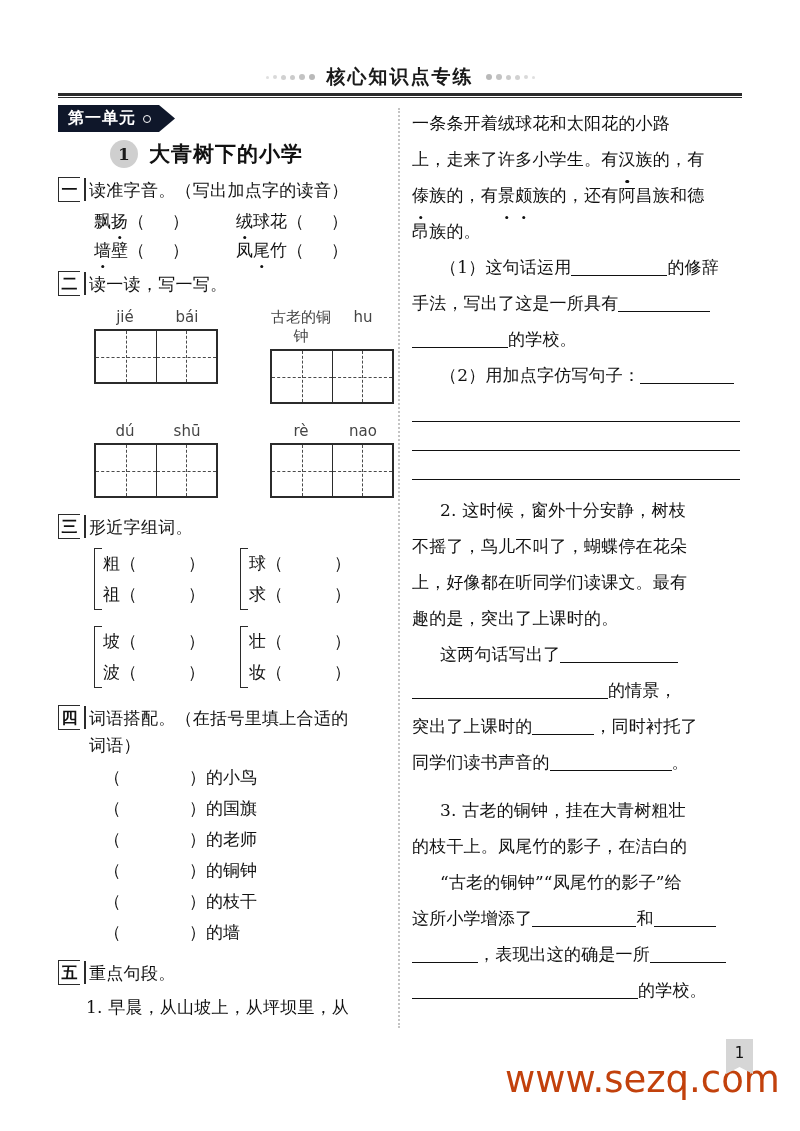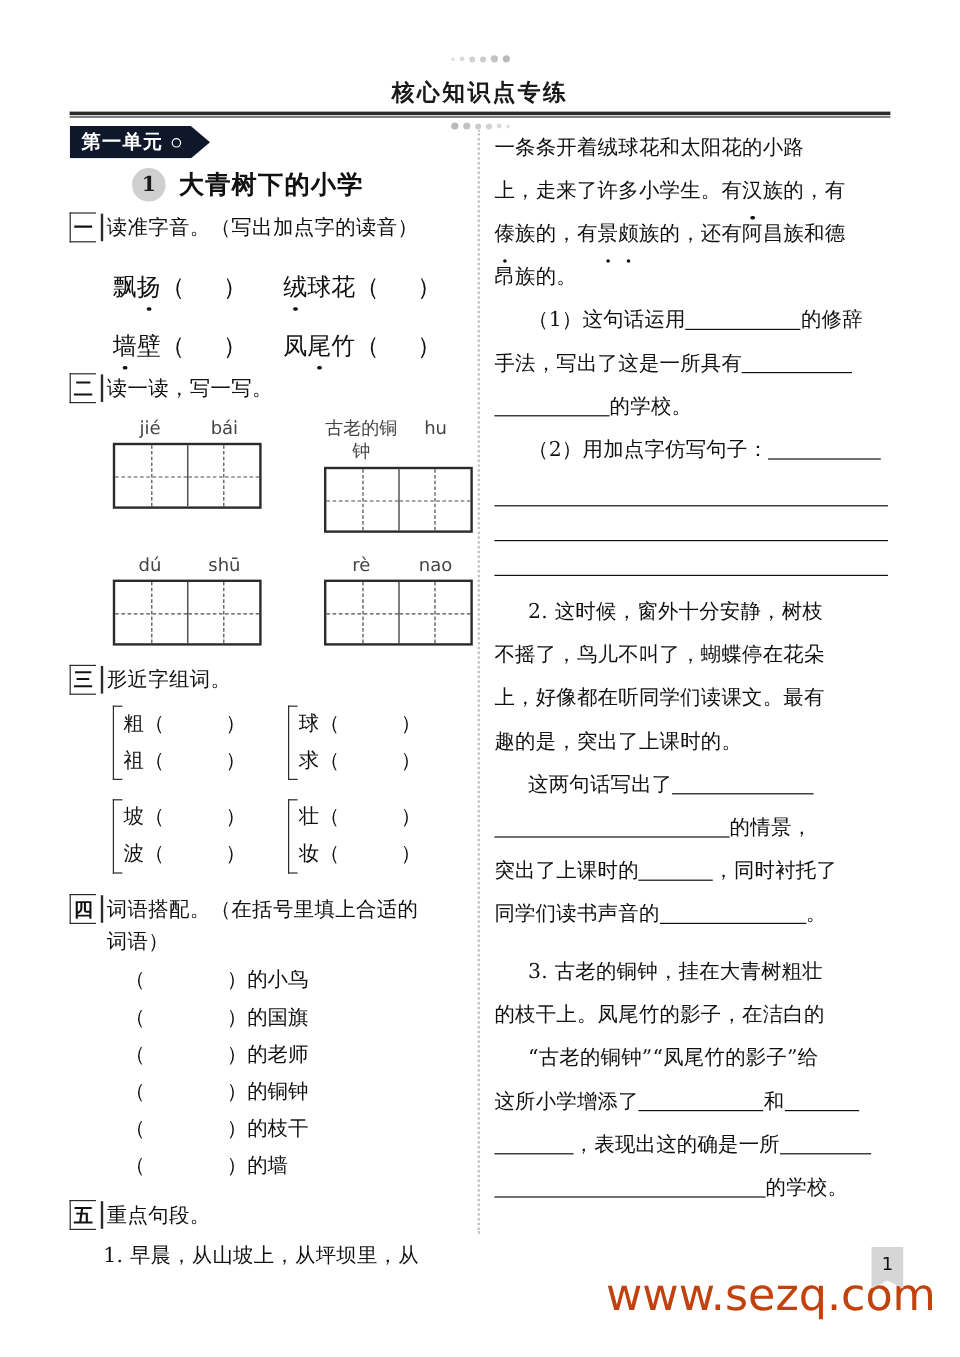--- a/index.html
+++ b/index.html
@@ -20,21 +20,20 @@
   .page-header {
     position: absolute;
     top: 60px;
     left: 60px;
     right: 60px;
     height: 34px;
     display: flex;
     align-items: center;
     justify-content: center;
     gap: 12px;
-    flex-direction: column;
   }
   .hdr-title {
     font-size: 19px;
     font-weight: bold;
     letter-spacing: 2px;
     color: #1a1a1a;
     font-family: "DejaVu Serif", "Liberation Serif", serif;
   }
   .dots {
     display: flex;
@@ -195,22 +194,22 @@
     transform: translateX(-50%);
     width: 3.5px; height: 3.5px;
     border-radius: 50%;
     background: #111;
   }
 
   
   .read-row {
     display: flex;
     margin-left: 36px;
-    margin-top: 22px;
-    font-size: 20px;
+    margin-top: 6px;
+    font-size: 17px;
   }
   .read-item { width: 142px; }
 
   
   .grid-block {
     display: flex;
     gap: 52px;
     margin-left: 36px;
     margin-top: 10px;
   }

